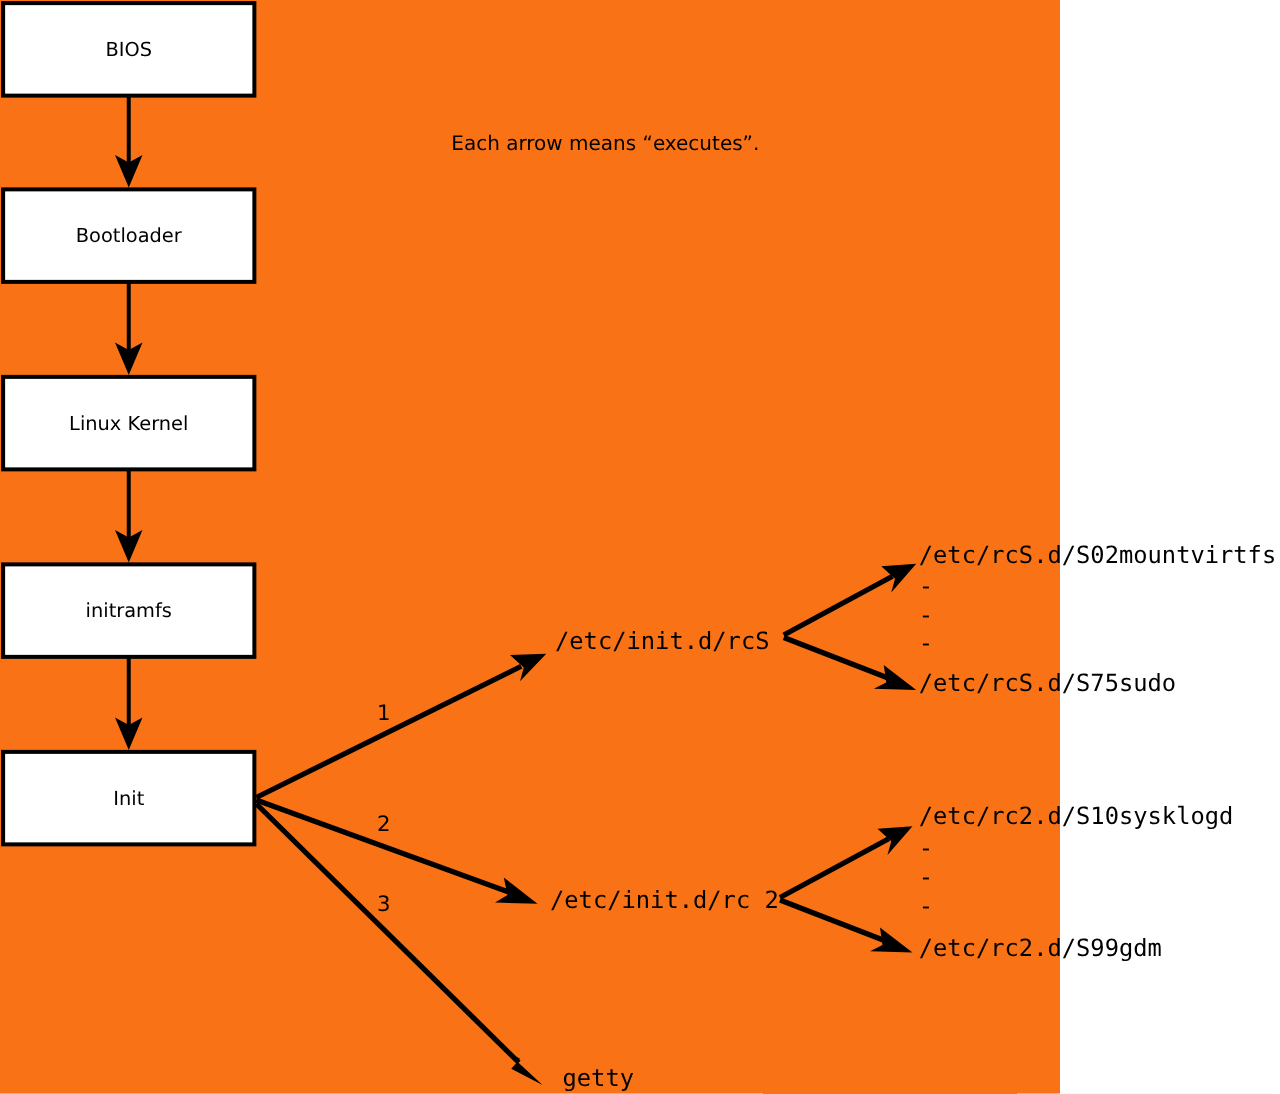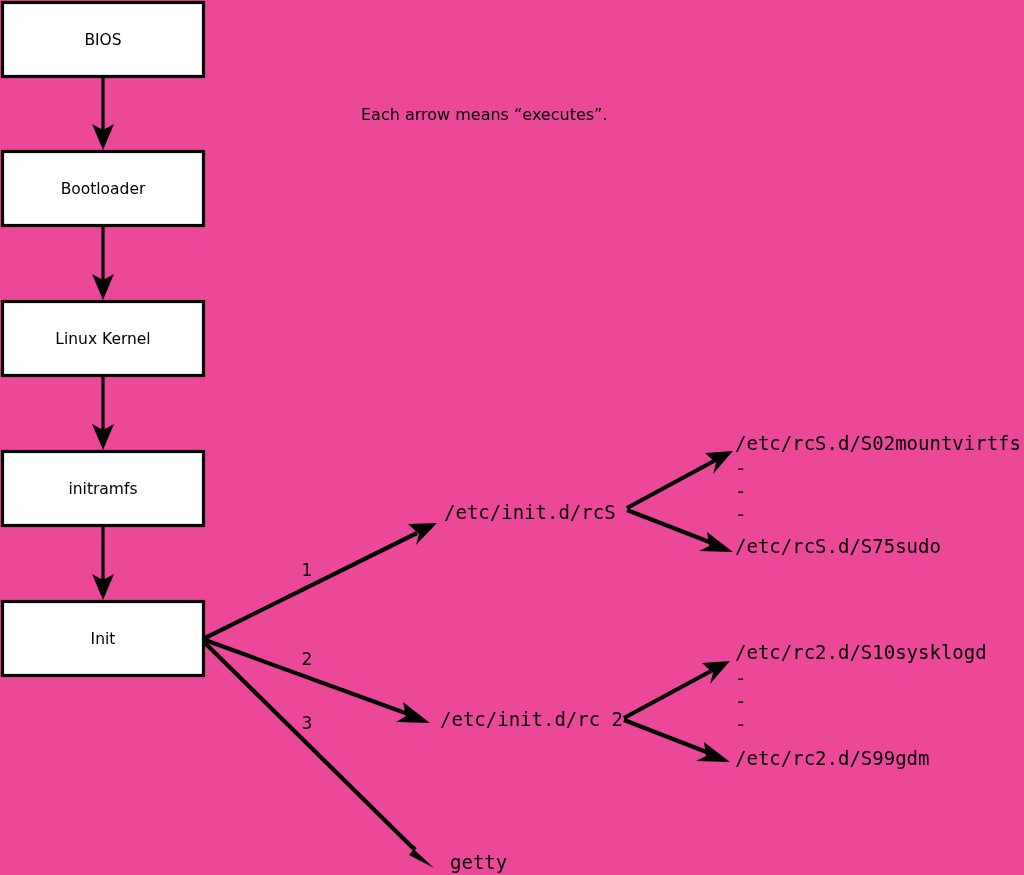--- a/index.html
+++ b/index.html
@@ -8,23 +8,23 @@
     background: #ffffff;
   }
   body {
     width: 1024px;
     height: 875px;
     overflow: hidden;
     font-family: "DejaVu Sans", sans-serif;
   }
   #diagram-root {
     position: relative;
-    width: 1024px;
+    width: 848px;
     height: 875px;
-    background: #ec4899;
+    background: #f97316;
   }
   svg#boot-diagram {
     position: absolute;
     top: 0;
     left: 0;
     width: 1024px;
     height: 875px;
     display: block;
   }
   .box-rect {

